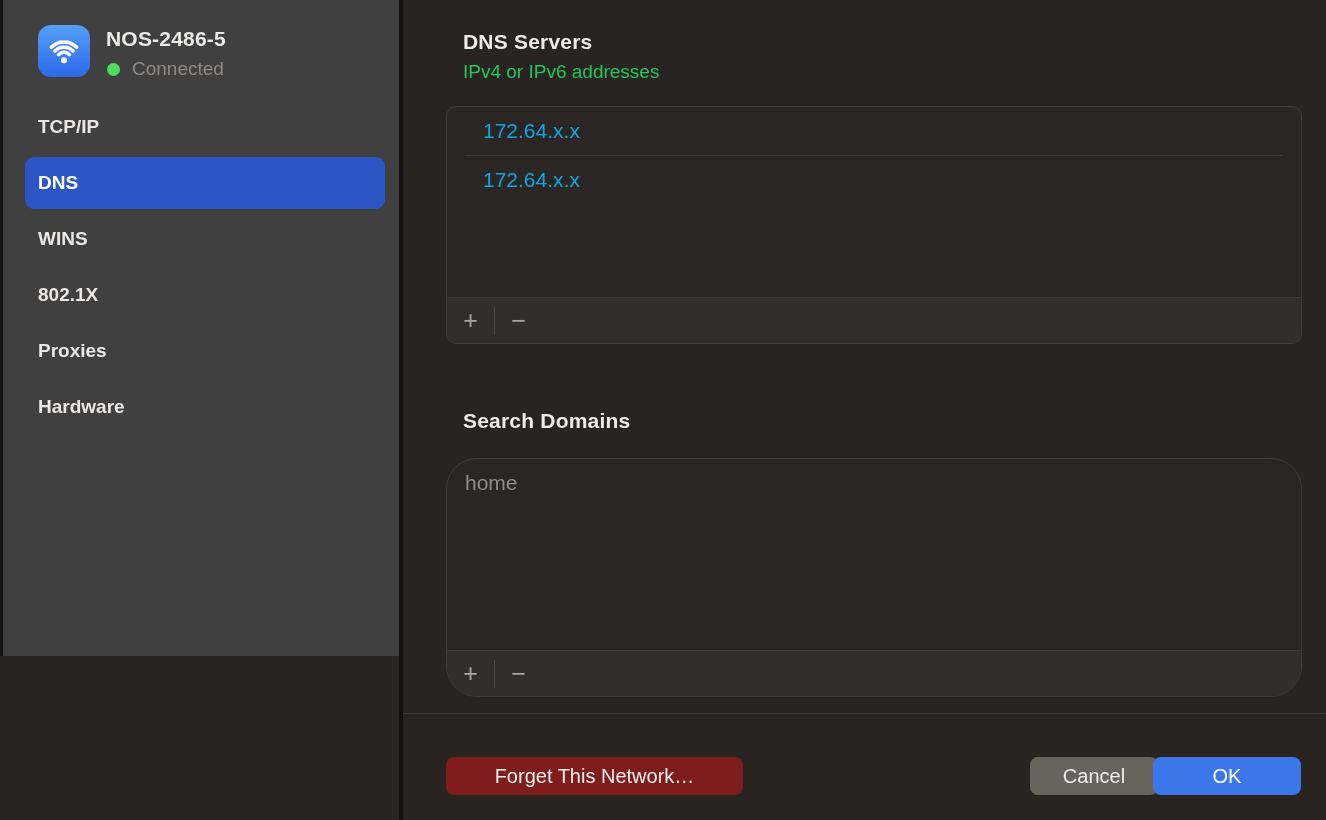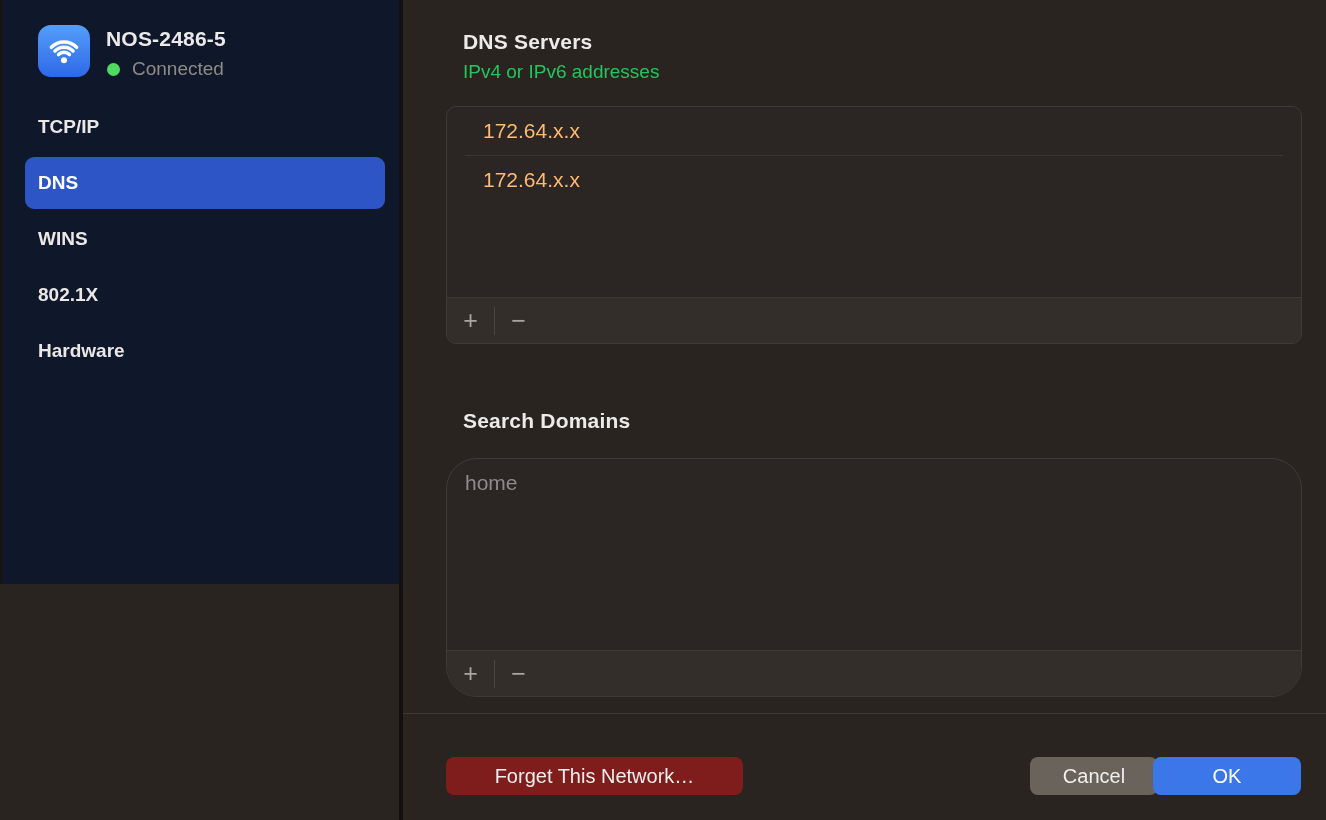--- a/index.html
+++ b/index.html
@@ -12,22 +12,22 @@
     height: 820px;
     background: #2a2421;
     overflow: hidden;
     color: #eceae8;
   }
 
   
   .sidebar {
     position: absolute;
     left: 0; top: 0;
-    width: 399px; height: 584px;
-    background: #0f172a;
+    width: 399px; height: 656px;
+    background: #404040;
     border-left: 3px solid #171413;
   }
   .sidebar-divider {
     position: absolute;
     left: 399px; top: 0;
     width: 4px; height: 820px;
     background: #121010;
   }
   .conn-header { position: absolute; left: 0; top: 0; width: 399px; height: 100px; }
   .wifi-badge {
@@ -79,21 +79,21 @@
     position: absolute; left: 43px;
     width: 856px;
     background: #2b2523;
     border: 1px solid #413b37;
     border-radius: 10px;
     overflow: hidden;
   }
   .list-row {
     height: 48px;
     display: flex; align-items: center;
-    font-size: 21px; color: #fdba74;
+    font-size: 21px; color: #0ea5e9;
   }
   .row-indent { padding-left: 36px; }
   .row-flush { padding-left: 18px; }
   .row-sep {
     height: 1px; background: #3d3734;
     margin: 0 18px;
   }
   .muted-entry { color: #8f8b8a; }
 
   .box-footer {
@@ -151,20 +151,21 @@
         <span class="status-dot"></span>
         <span class="status-text">Connected</span>
       </div>
     </div>
 
     <div class="nav">
       <div class="nav-item">TCP/IP</div>
       <div class="nav-item selected">DNS</div>
       <div class="nav-item">WINS</div>
       <div class="nav-item">802.1X</div>
+      <div class="nav-item">Proxies</div>
       <div class="nav-item">Hardware</div>
     </div>
   </div>
   <div class="sidebar-divider"></div>
 
   <div class="main">
 
     <div class="section-title" style="top:30px;">DNS Servers</div>
     <div class="section-sub" style="top:61px;">IPv4 or IPv6 addresses</div>
 

